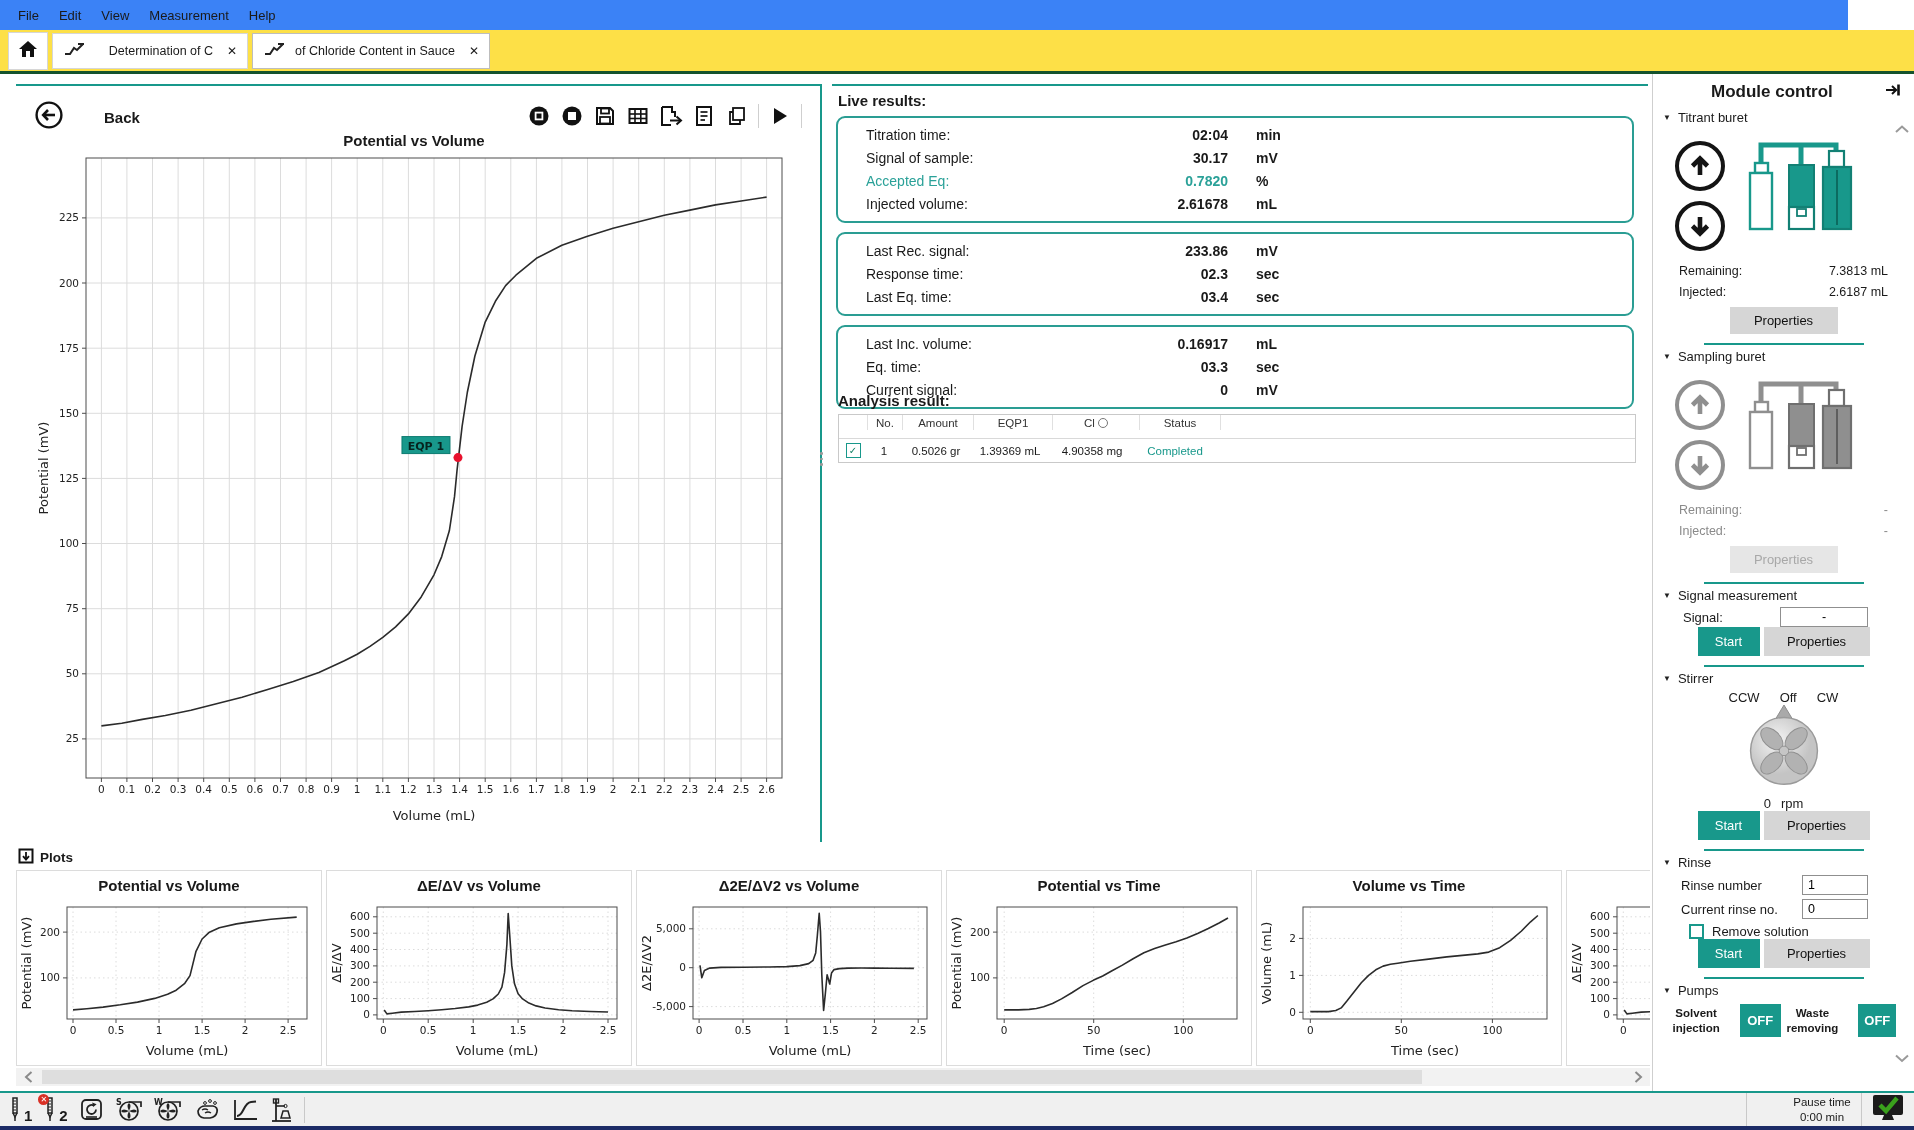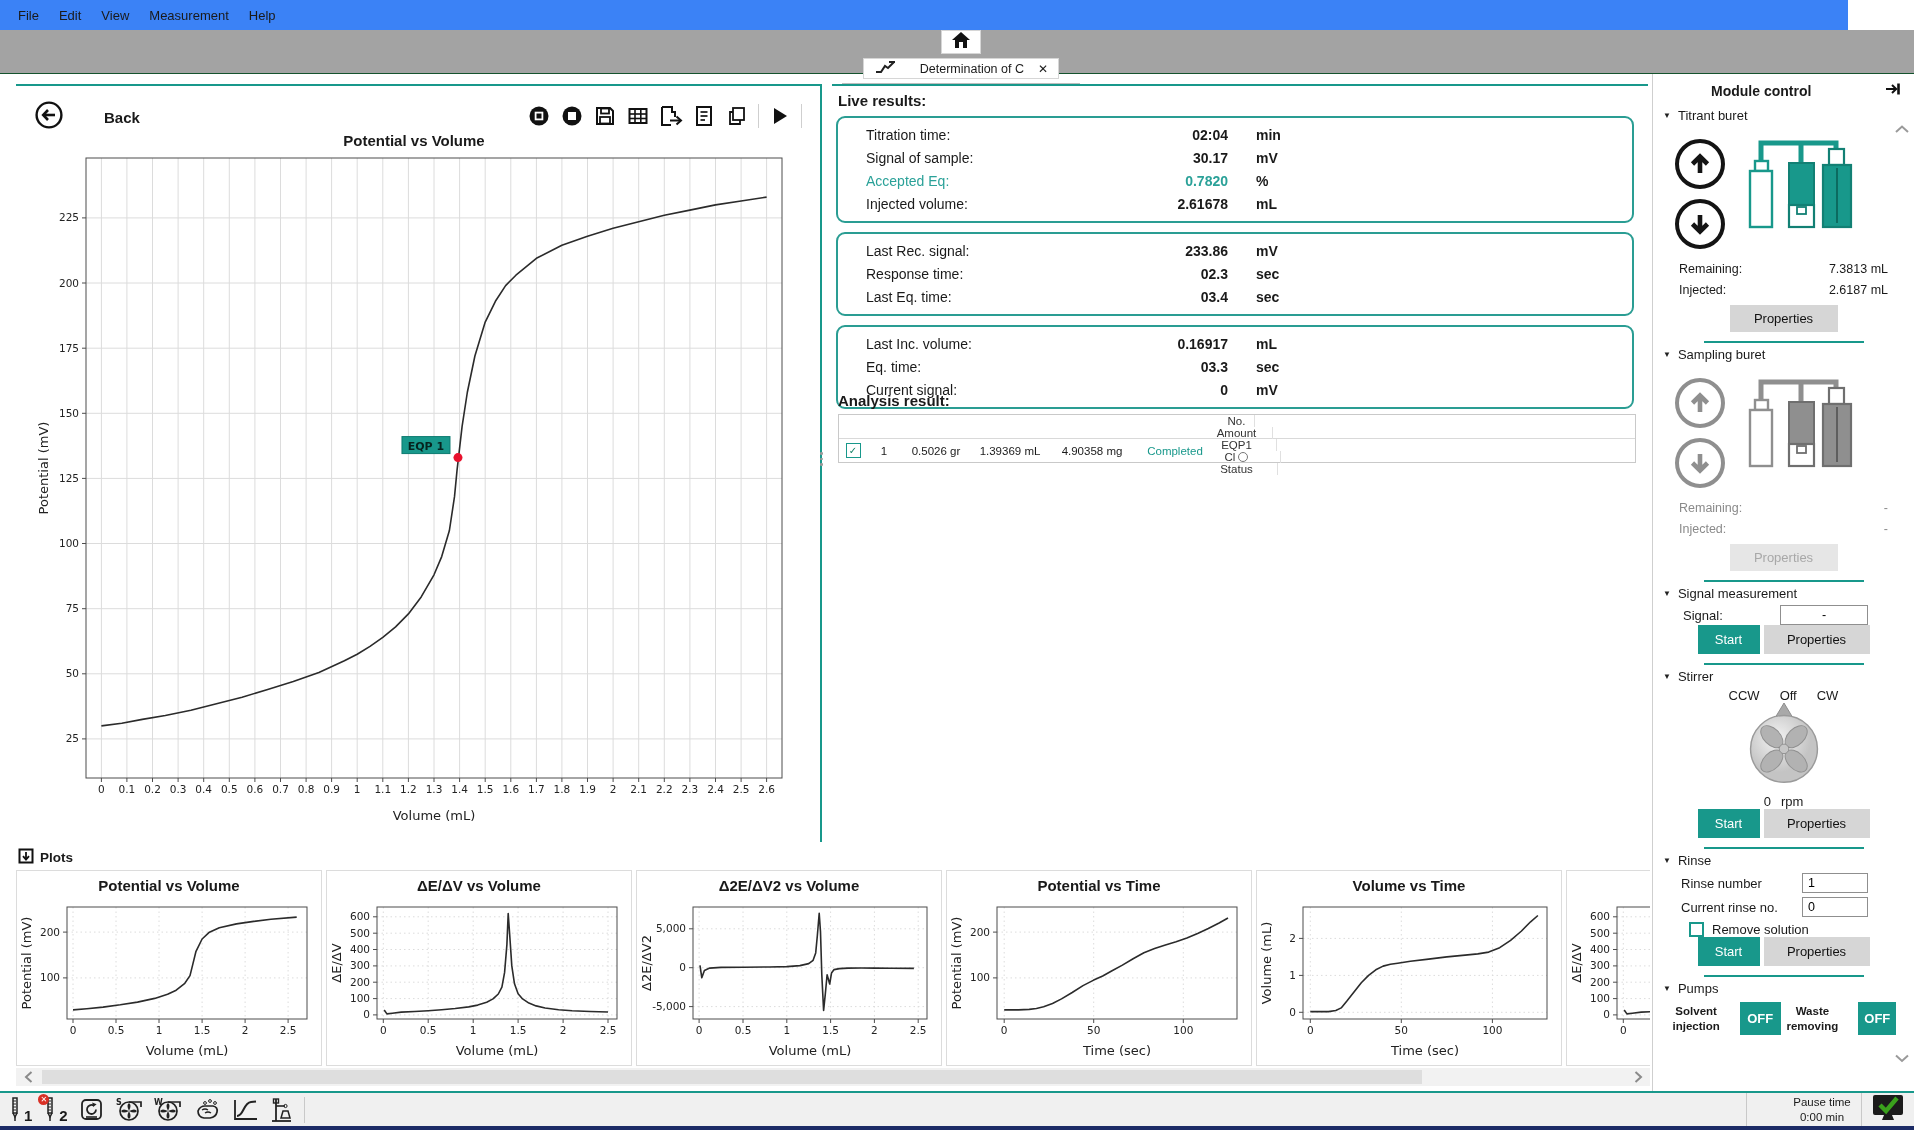--- a/index.html
+++ b/index.html
@@ -2,21 +2,21 @@
 <html><head>
 <meta charset="utf-8">
 <style>
   html,body{margin:0;padding:0;background:#fff;}
   .app{position:relative;width:1914px;height:1130px;font-family:"Liberation Sans","DejaVu Sans",sans-serif;color:#1a1a1a;overflow:hidden;background:#fff;}
   .abs{position:absolute;}
   
   .menubar{left:0;top:0;width:1848px;height:30px;background:#3b82f6;display:flex;align-items:center;padding-left:8px;box-sizing:border-box;font-size:13px;}
   .menu-item{padding:0 10px;cursor:default;}
   
-  .tabbar{left:0;top:30px;width:1914px;height:44px;background:#a3a3a3;display:flex;align-items:center;padding-left:8px;box-sizing:border-box;gap:4px;border-bottom:1px solid #14532d;flex-direction:column;}
+  .tabbar{left:0;top:30px;width:1914px;height:44px;background:#fde047;display:flex;align-items:center;padding-left:8px;box-sizing:border-box;gap:4px;border-bottom:3px solid #14532d;}
   .home-btn{width:38px;height:36px;background:#fff;border:1px solid #d6d6d6;display:flex;align-items:center;justify-content:center;}
   .tab{height:36px;background:#fff;border:1px solid #d6d6d6;display:flex;align-items:center;padding:0 10px;gap:8px;font-size:12.5px;box-sizing:border-box;}
   .tab.active{border:1px solid #bdbdbd;background:#fff;}
   .tab .close-x{font-size:12px;font-weight:bold;margin-left:6px;cursor:pointer;}
   .tab-label-1{width:118px;text-align:right;white-space:nowrap;overflow:hidden;}
   
   .left-panel{left:16px;top:84px;width:806px;height:758px;border-top:2px solid #18988b;border-right:2px solid #18988b;box-sizing:border-box;background:#fff;}
   .results-panel{left:832px;top:84px;width:816px;height:758px;border-top:2px solid #18988b;box-sizing:border-box;background:#fff;}
   .splitter{left:820px;top:452px;display:flex;flex-direction:column;gap:3px;align-items:center;}
   .splitter i{width:2.5px;height:2.5px;border-radius:50%;background:#9a9a9a;display:block;}
@@ -33,21 +33,21 @@
   .lr-box{border:2px solid #2a9d93;border-radius:9px;width:798px;box-sizing:border-box;padding:5px 0 6px 0;margin-left:4px;}
   .lr-stack{position:absolute;left:0;top:30px;display:flex;flex-direction:column;gap:9px;}
   .lr-row{display:grid;grid-template-columns:250px 140px 80px;align-items:center;height:23px;font-size:14px;}
   .lr-l{padding-left:28px;}
   .lr-v{text-align:right;font-weight:bold;}
   .lr-u{padding-left:28px;font-weight:bold;}
   .teal-txt{color:#2aa198;}
   
   .an-title{position:absolute;left:6px;top:306px;font-size:15px;font-weight:bold;}
   .an-table{position:absolute;left:6px;top:328px;width:796px;border:1px solid #c9c9c9;background:#fff;}
-  .at-h{display:flex;height:23px;align-items:center;border-bottom:1px solid #d9d9d9;font-size:11.5px;color:#333;flex-direction:column;}
+  .at-h{display:flex;height:23px;border-bottom:1px solid #d9d9d9;font-size:11.5px;color:#333;}
   .at-h>div{border-right:1px solid #e0e0e0;height:15px;display:flex;align-items:center;justify-content:center;gap:3px;}
   .at-h>.fill,.at-r>.fill{border-right:none;flex:1;}
   .at-r{display:flex;height:23px;align-items:center;font-size:11.5px;}
   .at-r>div{display:flex;align-items:center;justify-content:center;}
   .c-chk{width:28px;}.c-no{width:34px;}.c-amt{width:70px;}.c-eqp{width:78px;}.c-cl{width:86px;}.c-st{width:80px;}
   .chk-box{width:13px;height:13px;border:1.6px solid #18988b;display:flex;align-items:center;justify-content:center;font-size:10px;color:#117e63;font-weight:bold;background:#fff;}
   .info-circle{width:8px;height:8px;border:1px solid #777;border-radius:50%;display:inline-block;}
   .status-completed{color:#18988b;}
   
   .plots-header{left:18px;top:848px;display:flex;align-items:center;gap:6px;font-size:13.5px;font-weight:bold;}
@@ -58,21 +58,21 @@
   .hs-thumb{position:absolute;left:26px;top:2px;width:1380px;height:14px;background:#dedede;}
   .hs-arrow{width:24px;height:18px;display:flex;align-items:center;justify-content:center;z-index:2;}
   
   svg text{font-family:"DejaVu Sans","Liberation Sans",sans-serif;}
   svg .tick{font-size:10.5px;fill:#222;}
   svg .axl{font-size:13px;fill:#222;}
   svg .eqp{font-size:11px;font-weight:bold;fill:#06241f;}
   
   .sidebar{left:1652px;top:74px;width:262px;height:1017px;background:#fff;border-left:1px solid #cfcfcf;box-sizing:border-box;overflow:hidden;}
   .mc-header{display:flex;align-items:center;justify-content:space-between;padding:8px 12px 4px 14px;}
-  .mc-title{font-size:14px;font-weight:bold;padding-left:44px;}
+  .mc-title{font-size:17px;font-weight:bold;padding-left:44px;}
   .sec-head{display:flex;align-items:center;gap:7px;padding:4px 0 2px 10px;font-size:13px;}
   .sec-tri{font-size:8px;color:#222;}
   .arrow-btn{width:50px;height:50px;border:4px solid #141414;border-radius:50%;display:flex;align-items:center;justify-content:center;cursor:pointer;background:#fff;box-sizing:border-box;}
   .arrow-btn.gray{border-color:#8f8f8f;}
   .buret-row{display:flex;align-items:center;gap:14px;padding-left:22px;margin-top:6px;}
   .arrow-col{display:flex;flex-direction:column;gap:10px;}
   .mc-kv{display:flex;justify-content:space-between;padding:0 26px 0 26px;font-size:12.5px;height:19px;align-items:center;margin-top:2px;}
   .mc-kv .v{text-align:right;}
   .props-btn{display:block;margin:6px auto 0 auto;width:108px;height:27px;background:#d6d6d6;border:none;font-size:13px;font-family:inherit;cursor:pointer;color:#111;}
   .props-btn.disabled{background:#e6e6e6;color:#a8a8a8;}

